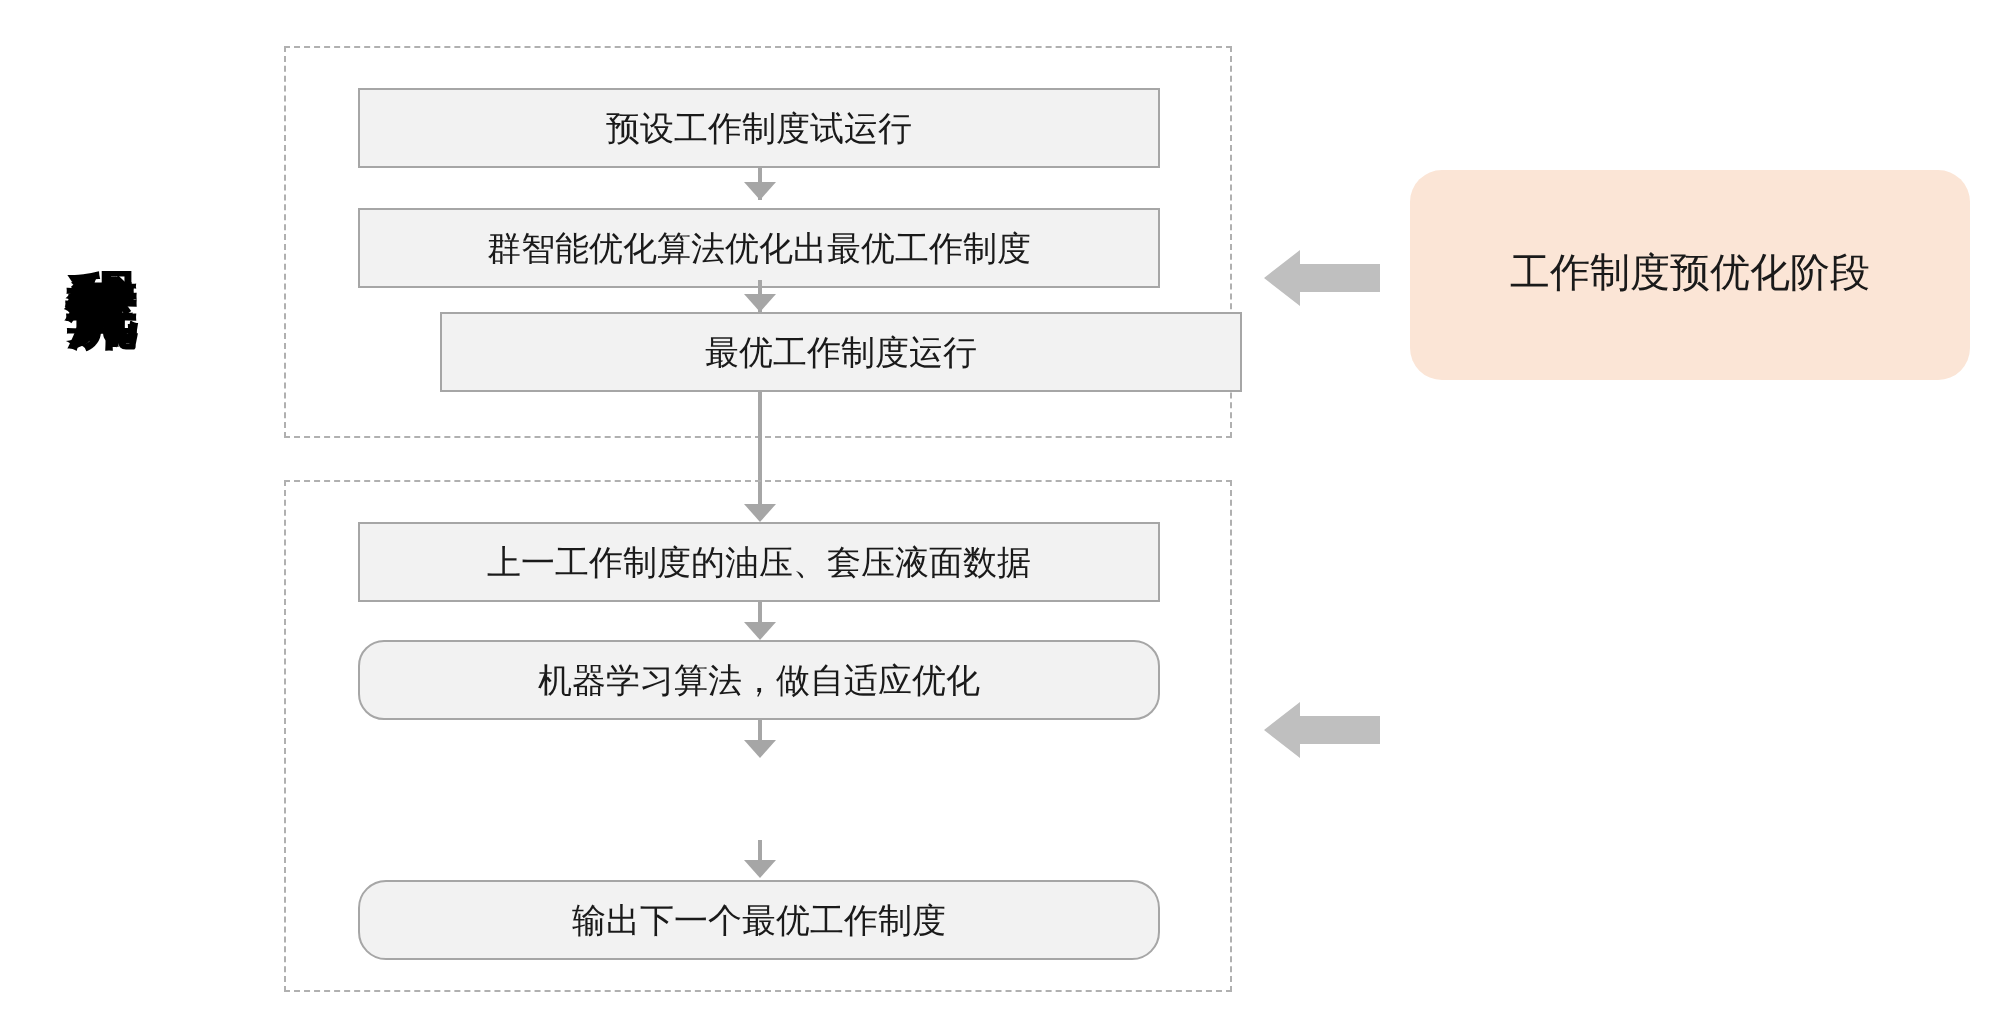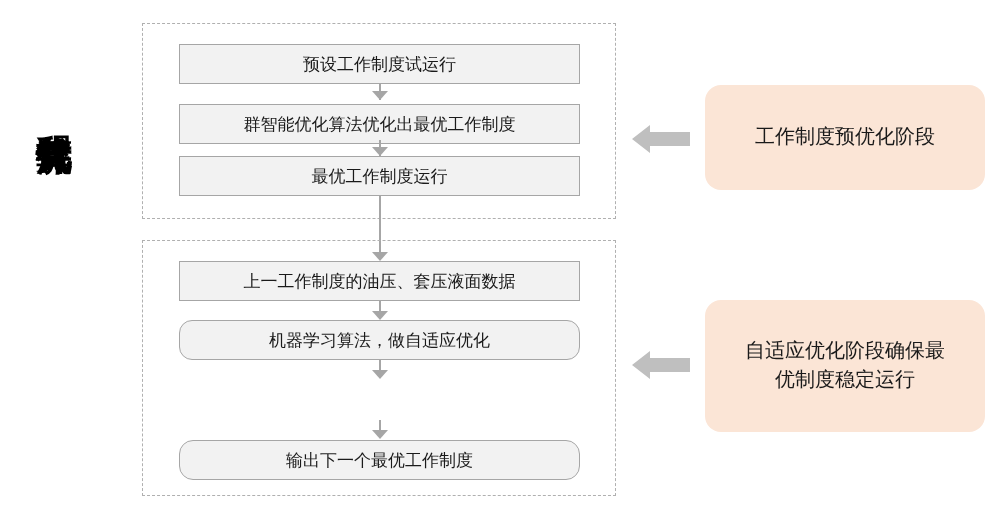--- a/index.html
+++ b/index.html
@@ -10,21 +10,20 @@
     width: 1007px;
     height: 510px;
     background: #ffffff;
     font-family: "Liberation Sans", "DejaVu Sans", sans-serif;
     overflow: hidden;
   }
   #canvas {
     position: relative;
     width: 1007px;
     height: 510px;
-    font-family: Liberation Mono, monospace;
   }
 
   
   .vtitle {
     position: absolute;
     left: 14px;
     top: 108px;
     width: 56px;
     font-size: 36px;
     font-weight: bold;
@@ -138,21 +137,21 @@
   <div class="group" id="group-pre"></div>
 
   <div class="pbox" style="top:44px;">预设工作制度试运行</div>
   <div class="conn" style="top:84px; height:16px;"></div>
   <div class="conn-head" style="top:91px;"></div>
 
   <div class="pbox" style="top:104px;">群智能优化算法优化出最优工作制度</div>
   <div class="conn" style="top:140px; height:16px;"></div>
   <div class="conn-head" style="top:147px;"></div>
 
-  <div class="pbox" style="top:156px;">最优工作制度运行</div>
+  <div class="pbox" style="top:156px;margin-left:41px;">最优工作制度运行</div>
 
   <div class="conn" style="top:196px; height:58px;"></div>
   <div class="conn-head" style="top:252px;"></div>
 
   <div class="block-arrow" id="arrow-pre">
     <svg width="58" height="34" viewBox="0 0 58 34" xmlns="http://www.w3.org/2000/svg">
       <polygon points="0,17 18,3 18,10 58,10 58,24 18,24 18,31" fill="#bfbfbf"></polygon>
     </svg>
   </div>
   <div class="callout" id="callout-pre">
@@ -172,20 +171,14 @@
   <div class="conn" style="top:420px; height:12px;"></div>
   <div class="conn-head" style="top:430px;"></div>
 
   <div class="pbox" style="top:440px;border-radius:14px;">输出下一个最优工作制度</div>
 
   <div class="block-arrow" id="arrow-adaptive">
     <svg width="58" height="34" viewBox="0 0 58 34" xmlns="http://www.w3.org/2000/svg">
       <polygon points="0,17 18,3 18,10 58,10 58,24 18,24 18,31" fill="#bfbfbf"></polygon>
     </svg>
   </div>
-  <div class="callout" id="callout-adaptive">
-    <div>
-      <div>自适应优化阶段确保最</div>
-      <div>优制度稳定运行</div>
-    </div>
-  </div>
 
 </div>
 
 </body></html>

